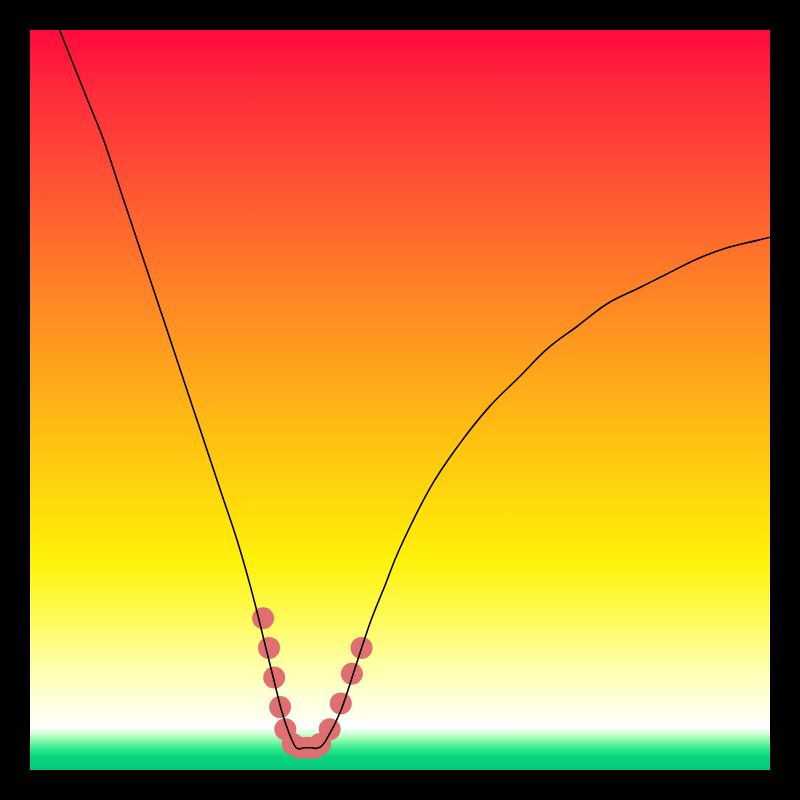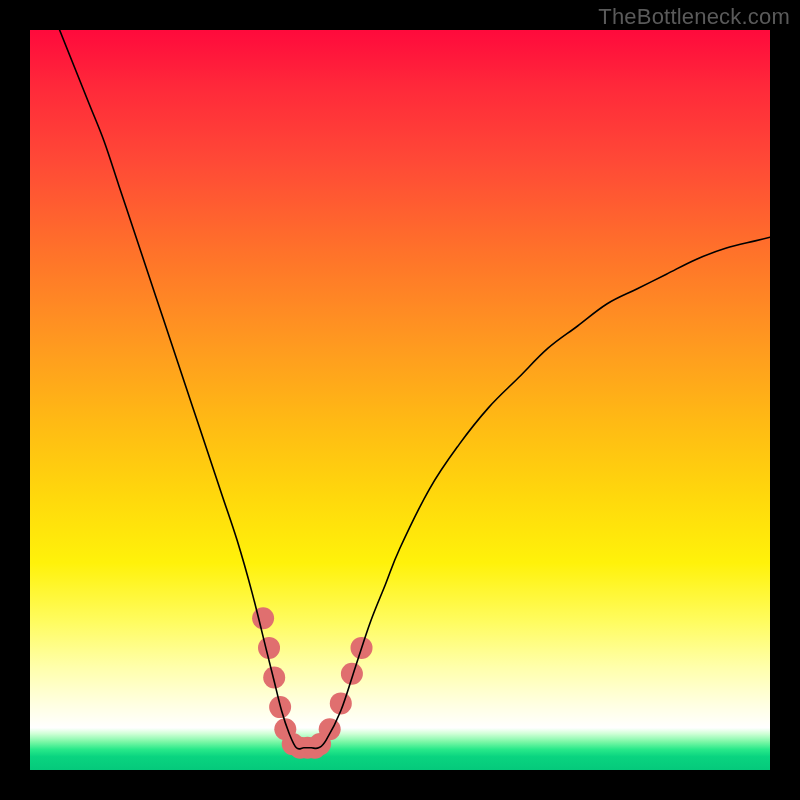--- a/index.html
+++ b/index.html
@@ -65,21 +65,20 @@
     inset: 0;
     width: 100%;
     height: 100%;
     z-index: 10;
   }
 </style>
 </head>
 <body>
 
 <div class="frame">
-  <div class="watermark">TheBottleneck.com</div>
 
   <div class="plot-area">
     <div class="gradient"></div>
     <svg class="curve" viewBox="0 0 740 740" preserveAspectRatio="none">
       <g id="hl-group">
           <circle cx="233.10" cy="588.30" r="11" fill="#e06f6f"></circle>
           <circle cx="239.02" cy="617.90" r="11" fill="#e06f6f"></circle>
           <circle cx="244.20" cy="647.50" r="11" fill="#e06f6f"></circle>
           <circle cx="250.12" cy="677.10" r="11" fill="#e06f6f"></circle>
           <circle cx="255.30" cy="699.30" r="11" fill="#e06f6f"></circle>

